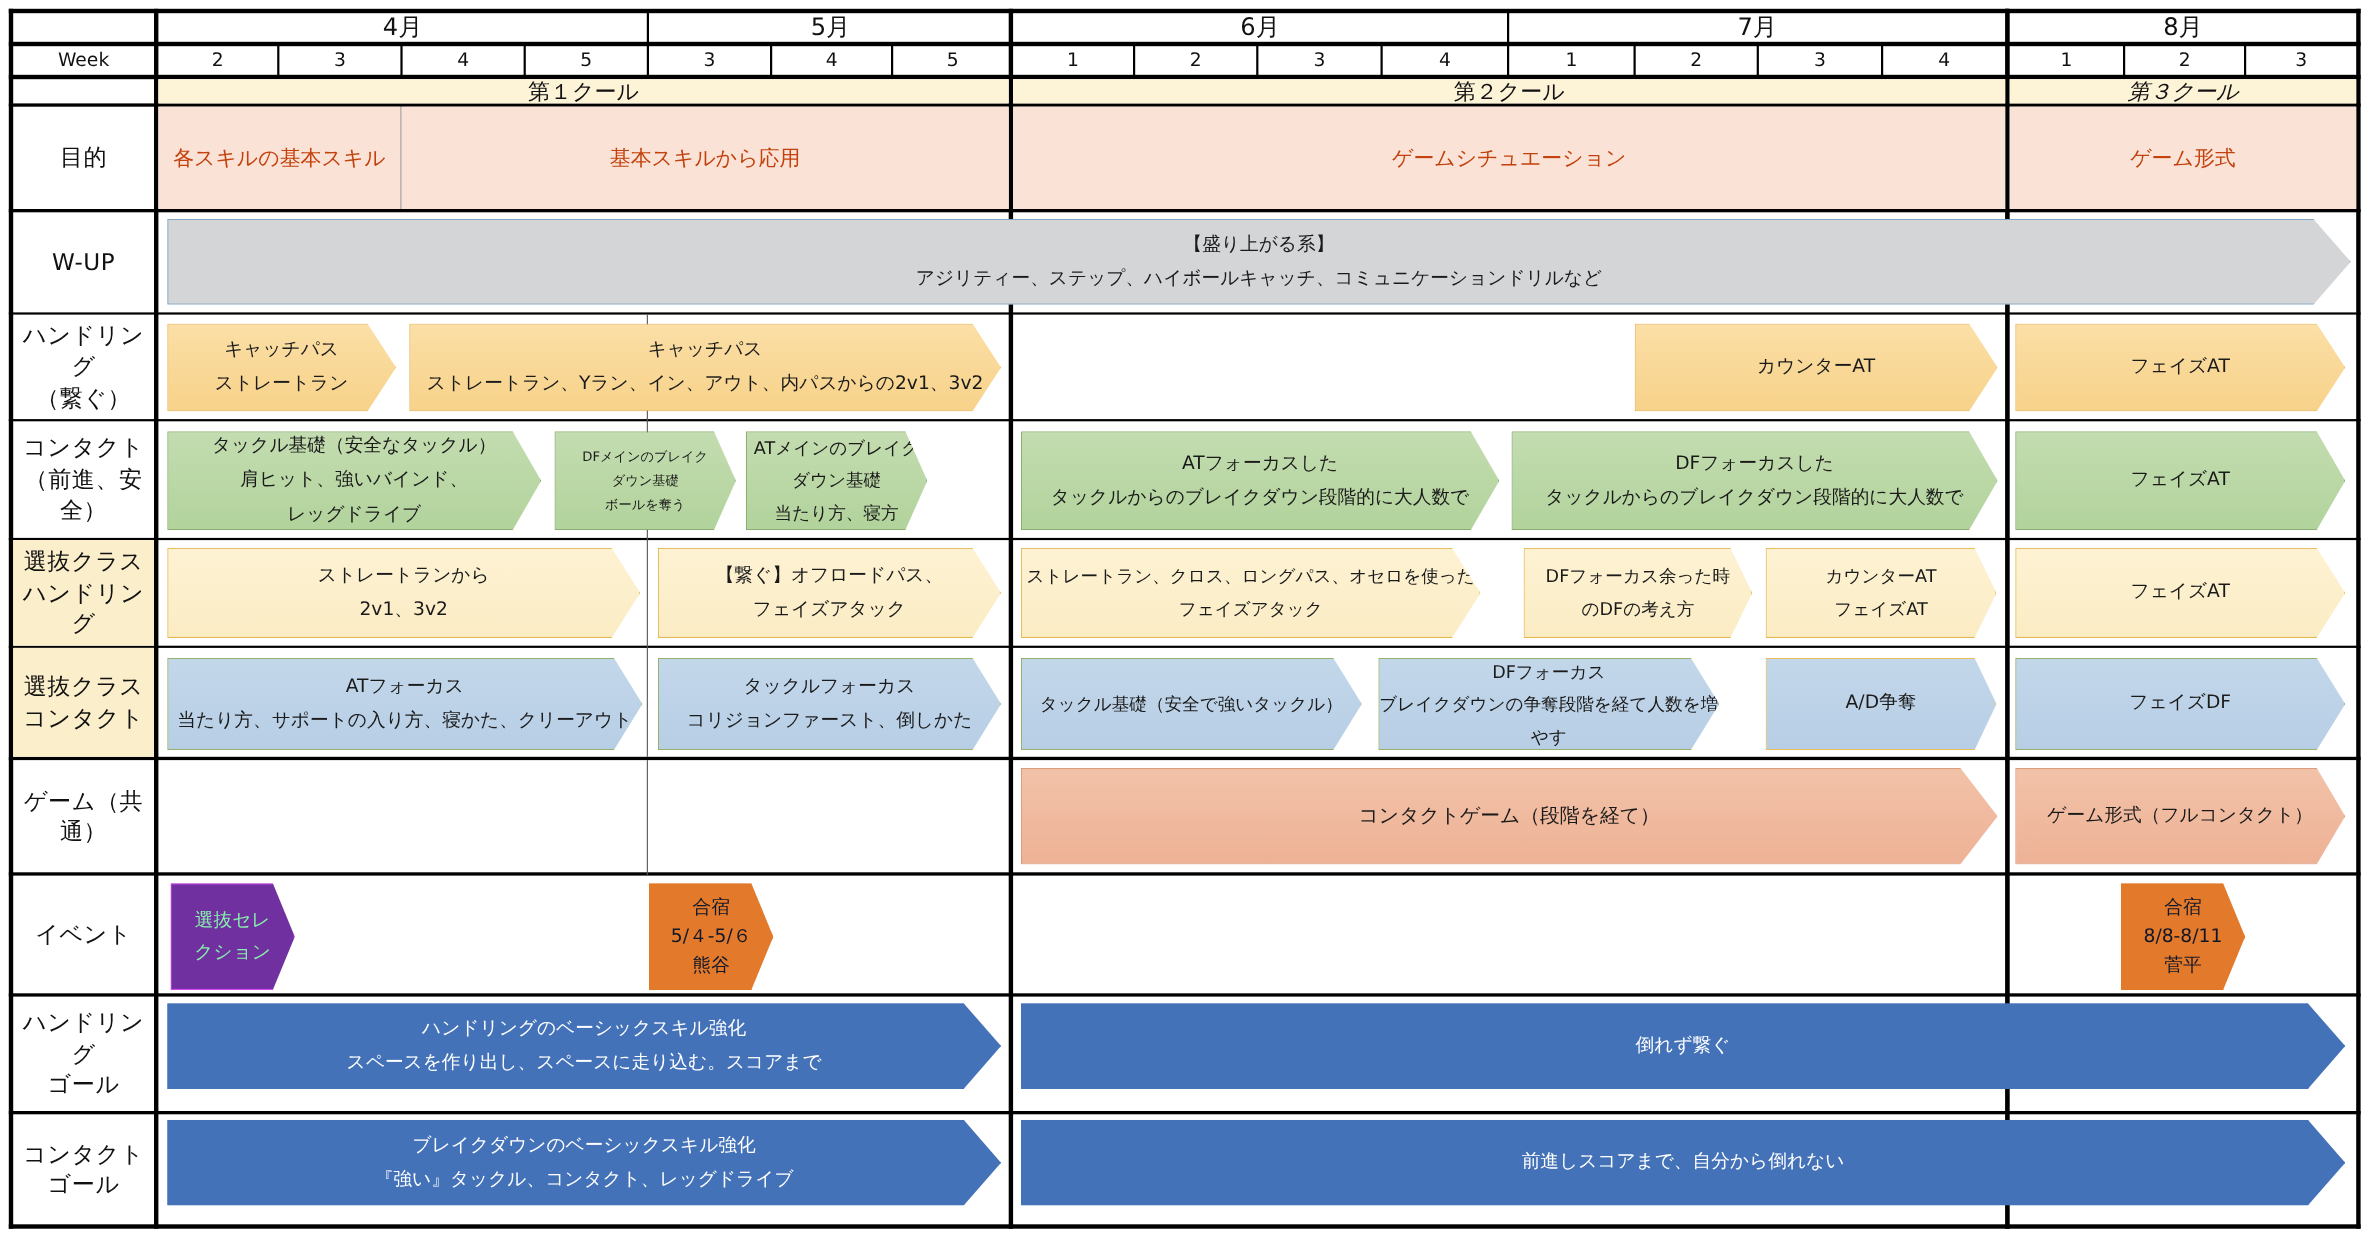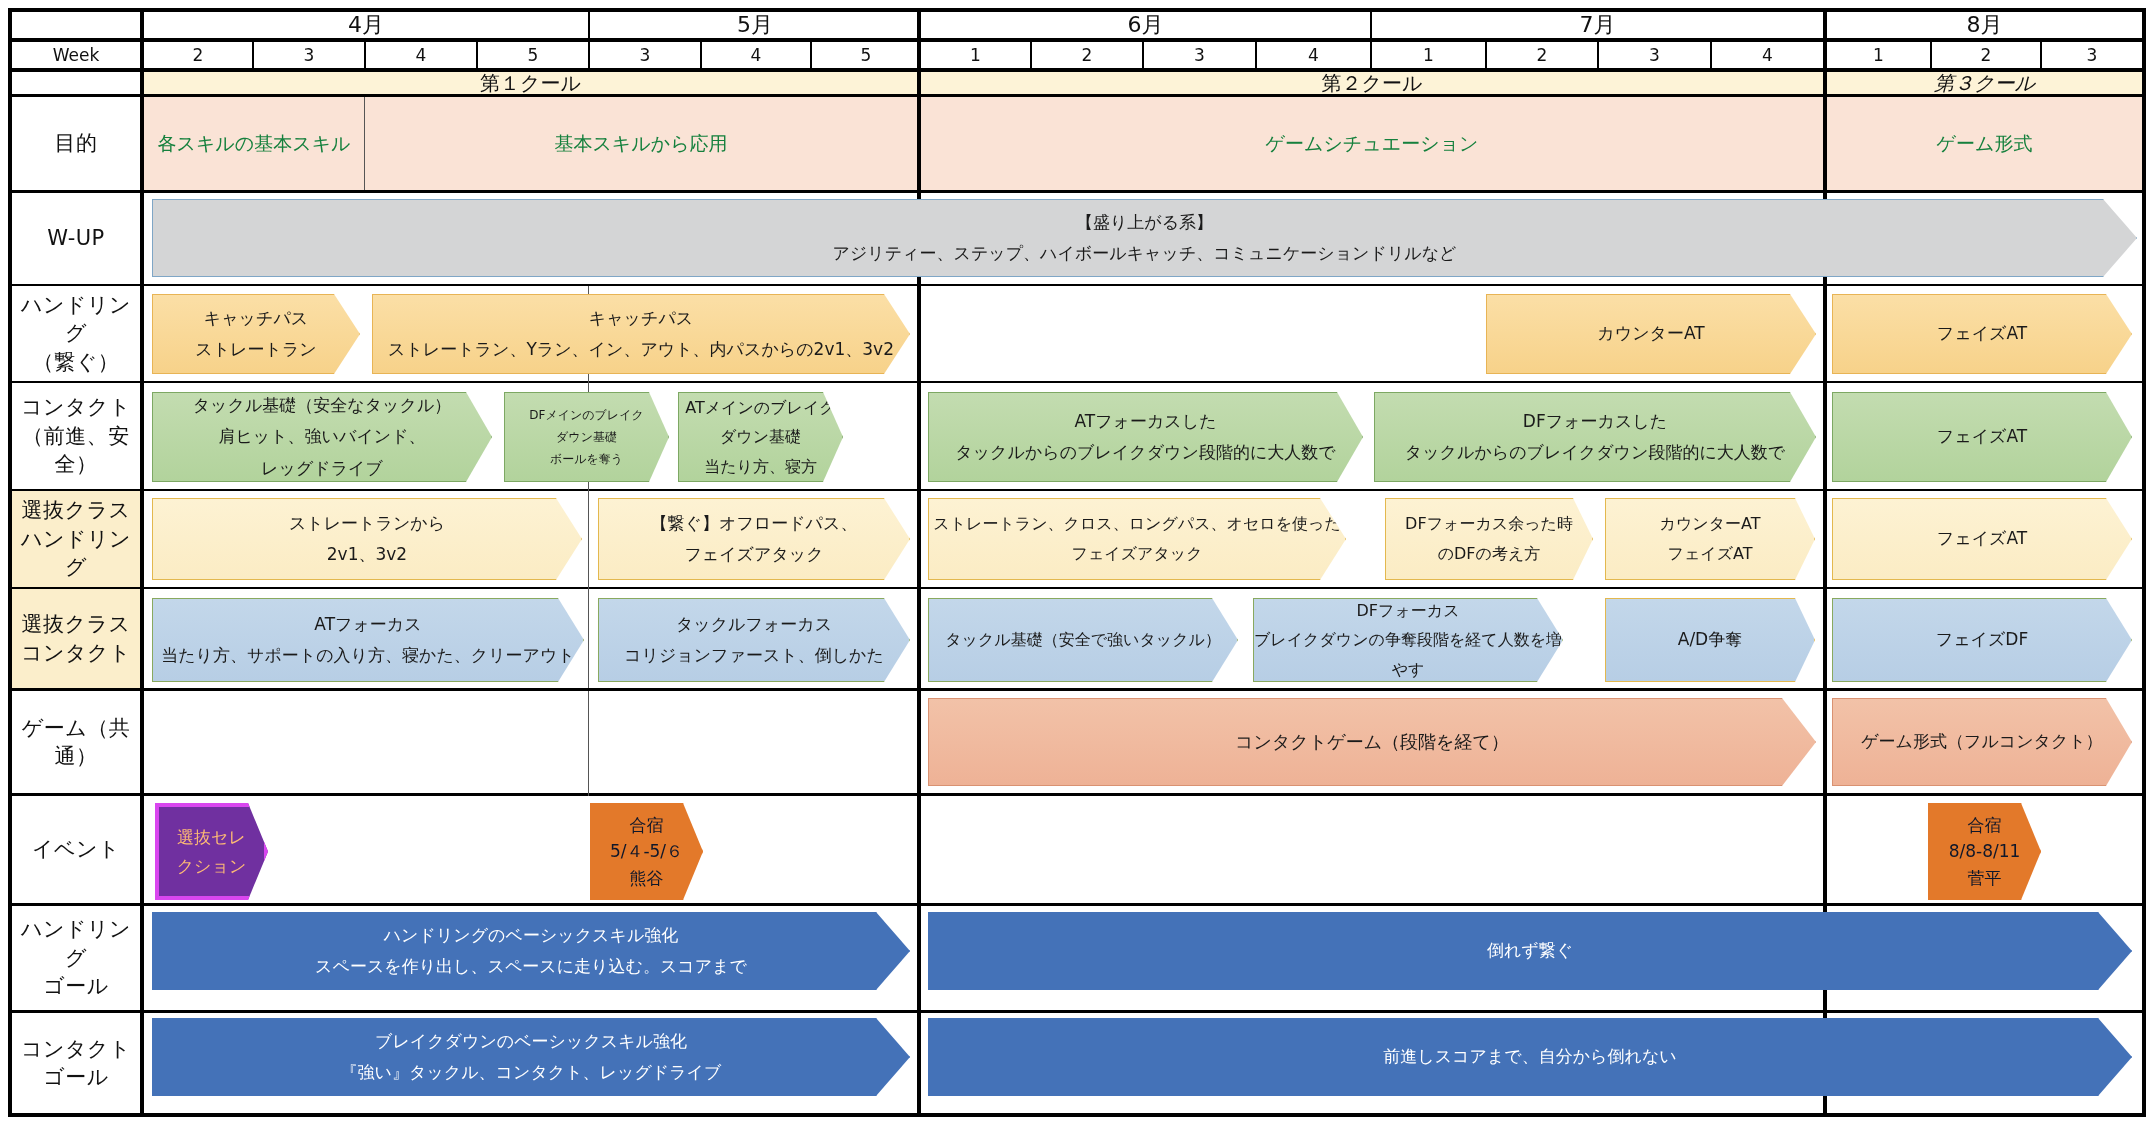--- a/index.html
+++ b/index.html
@@ -14,42 +14,42 @@
 
   .monthcell{position:absolute;box-sizing:border-box;display:flex;align-items:center;
              justify-content:center;font-size:22px;color:#111;}
   .weekcell{position:absolute;box-sizing:border-box;display:flex;align-items:center;
             justify-content:center;font-size:17px;color:#111;}
 
   .coolband{position:absolute;box-sizing:border-box;display:flex;align-items:center;
             justify-content:center;font-size:20px;color:#111;background:#fdf3d7;}
 
   .purposebox{position:absolute;box-sizing:border-box;display:flex;align-items:center;
-              justify-content:center;font-size:19px;color:#15803d;background:#fae3d6;}
+              justify-content:center;font-size:19px;color:#c2410c;background:#fae3d6;}
 
   
   .chev{position:absolute;box-sizing:border-box;display:flex;flex-direction:column;
         align-items:center;justify-content:center;text-align:center;
         font-size:17px;line-height:1.85;color:#1a1a1a;padding:0 10px;}
   .chev span{display:block;white-space:nowrap;}
 
   .c-orange  {background:linear-gradient(180deg,#fbdfa6 0%,#f7d28a 100%);
               border:1px solid #e8b455;}
   .c-green   {background:linear-gradient(180deg,#c3dcb0 0%,#b2d39c 100%);
               border:1px solid #7da863;}
   .c-cream   {background:linear-gradient(180deg,#fdf2d3 0%,#fbecc4 100%);
               border:1px solid #e3b84e;}
   .c-blue    {background:linear-gradient(180deg,#c3d7ea 0%,#b7cee5 100%);
               border:1px solid #89a95f;}
   .c-blue-og {background:linear-gradient(180deg,#c3d7ea 0%,#b7cee5 100%);
               border:1px solid #e3b84e;}
   .c-salmon  {background:linear-gradient(180deg,#f2c2a8 0%,#eeb296 100%);
               border:1px solid #d99272;}
   .c-grey    {background:#d4d5d6;border:1px solid #7fa6c6;}
-  .c-purple  {background:#7030a0;border:4px solid #d946ef;color:#fdba74;}
+  .c-purple  {background:#7030a0;border:1px solid #d946ef;color:#86efac;}
   .c-orange2 {background:#e3792a;border:1px solid #e3792a;color:#0f172a;}
   .c-navy    {background:#4472b8;border:1px solid #4472b8;color:#fff;}
 
   .arrow{clip-path:polygon(0 0, calc(100% - 26px) 0, 100% 50%, calc(100% - 26px) 100%, 0 100%);}
   .arrow-lg{clip-path:polygon(0 0, calc(100% - 34px) 0, 100% 50%, calc(100% - 34px) 100%, 0 100%);}
   .arrow-sm{clip-path:polygon(0 0, calc(100% - 20px) 0, 100% 50%, calc(100% - 20px) 100%, 0 100%);}
 </style>
 </head>
 <body>
 

